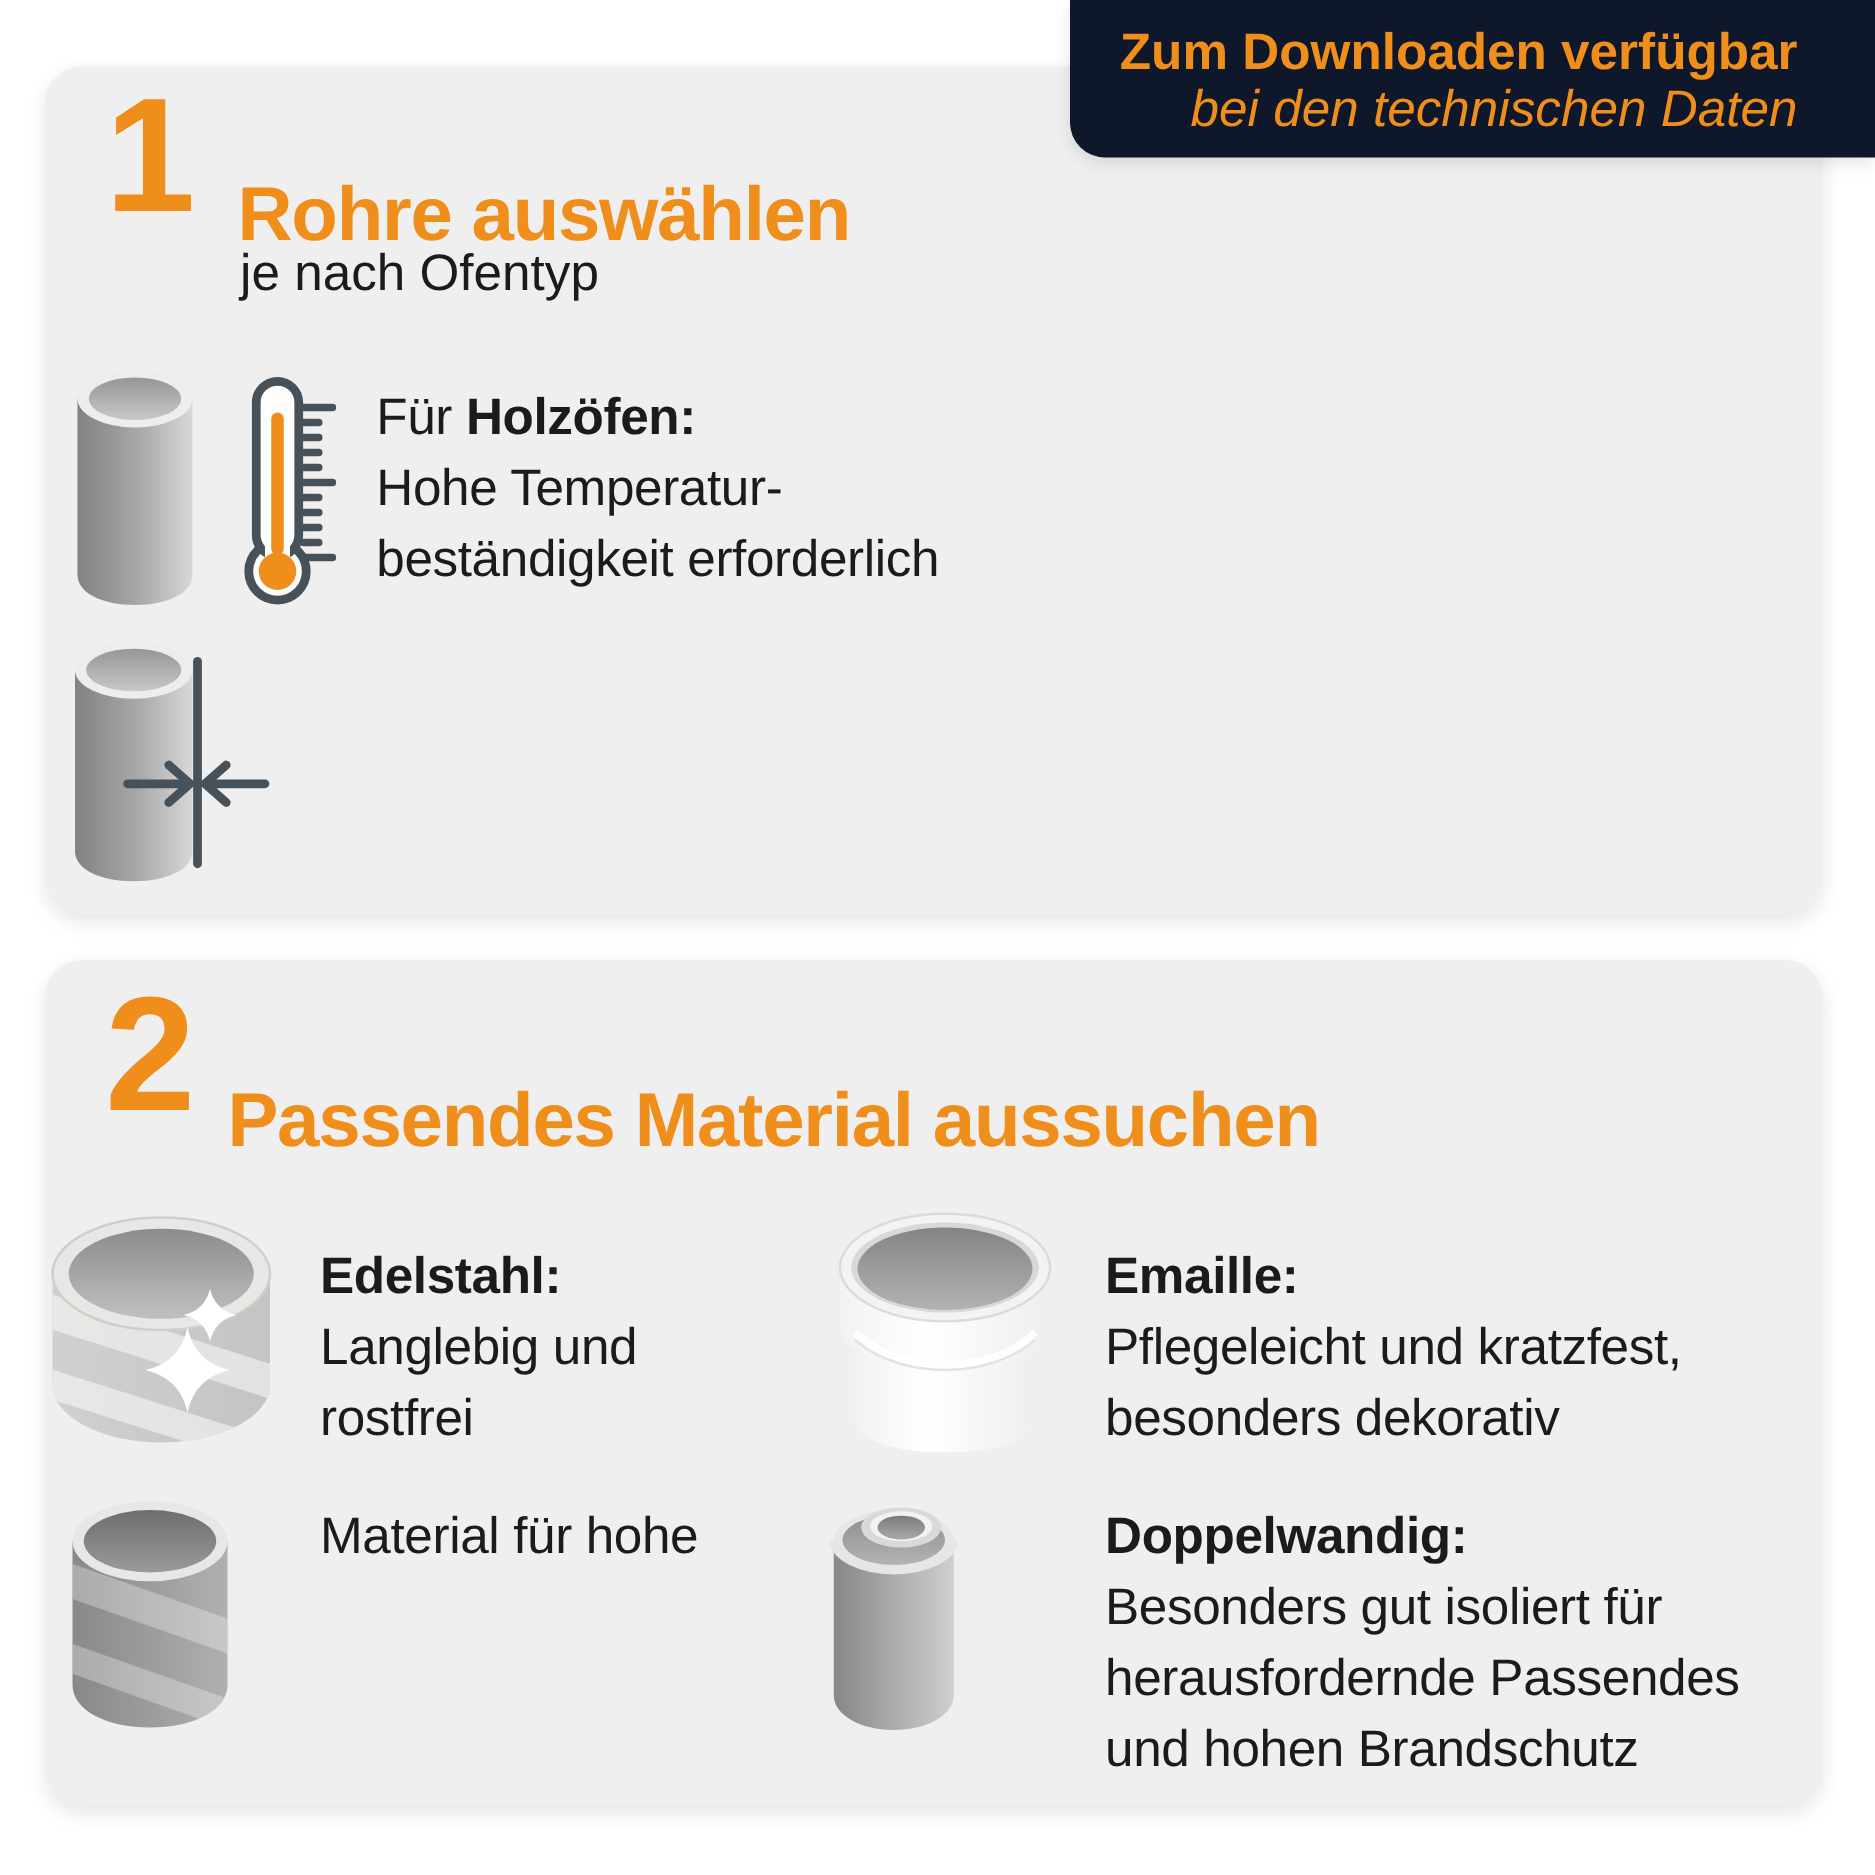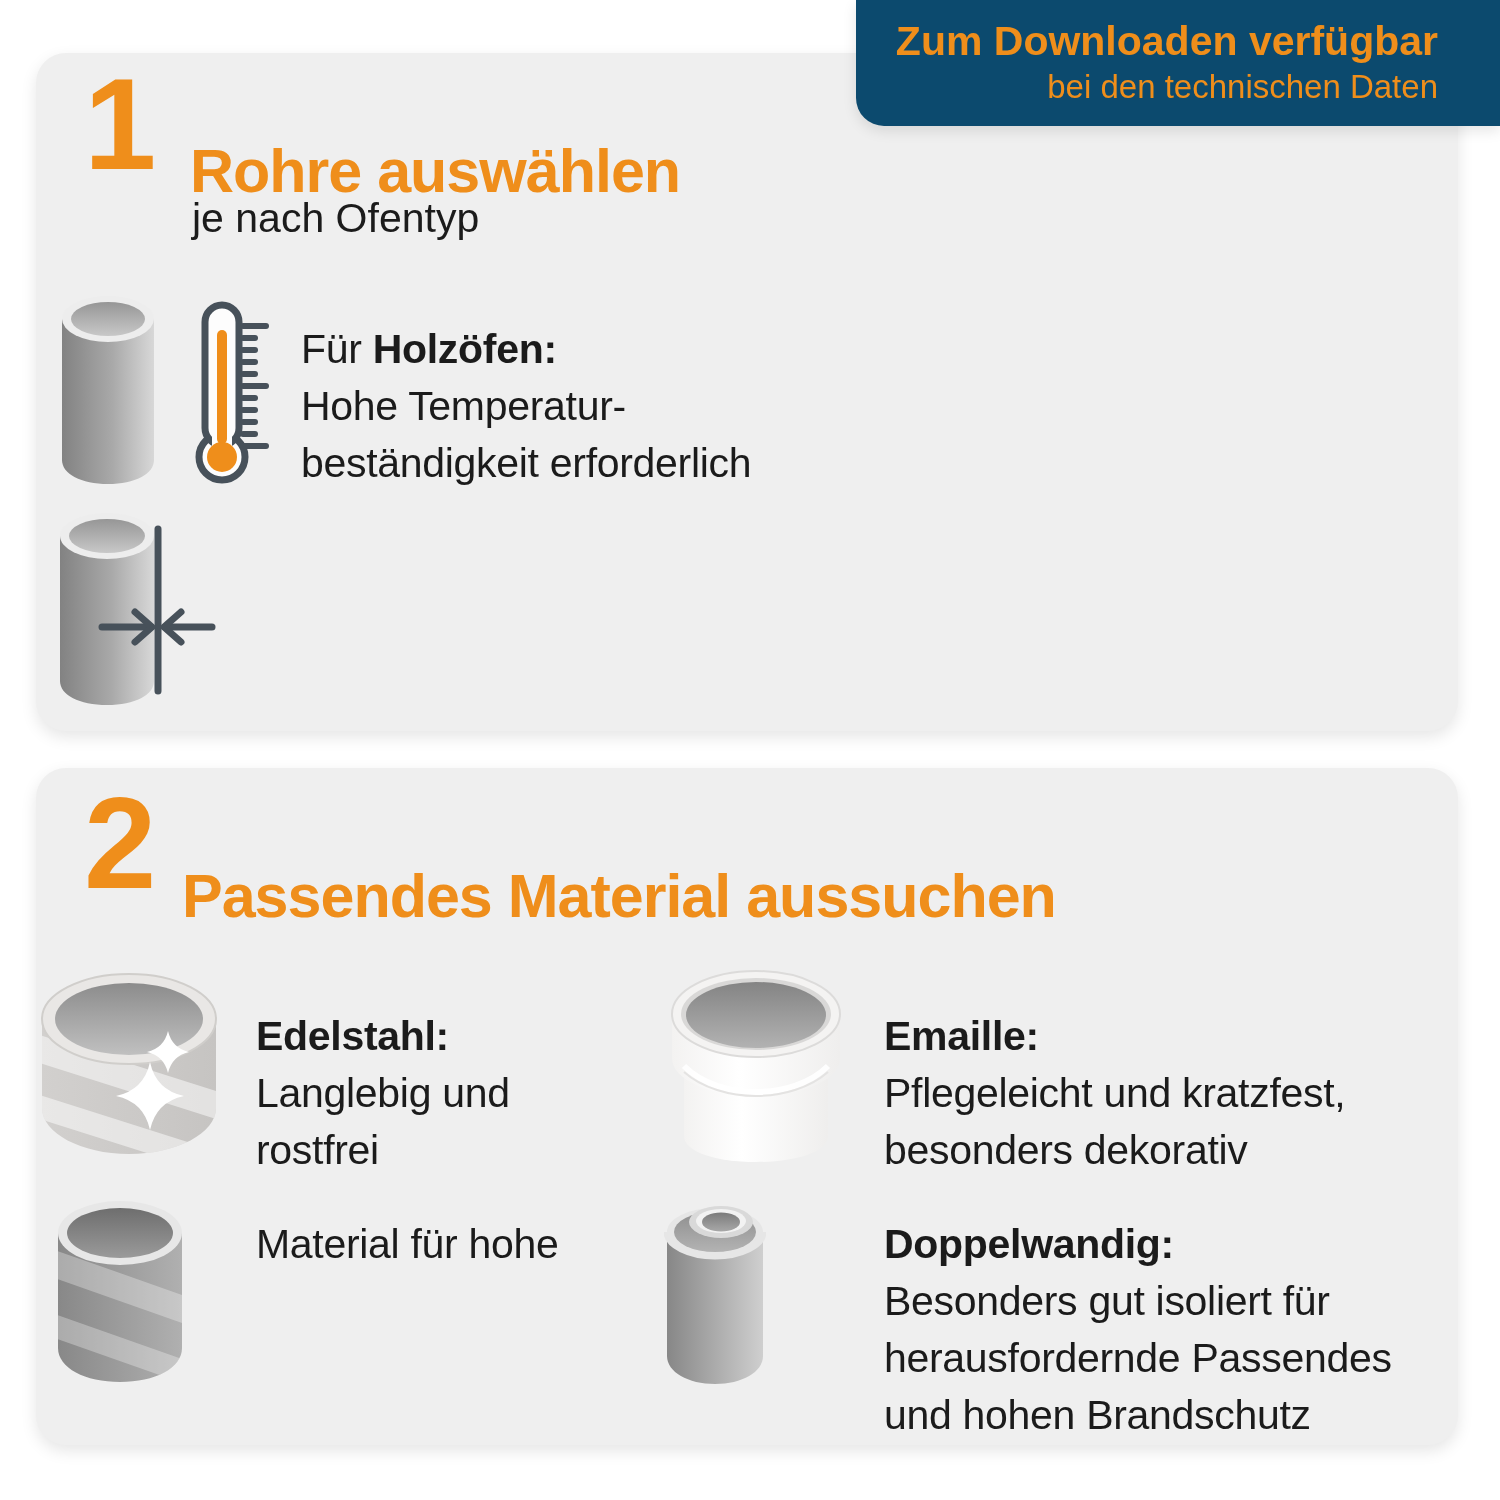--- a/index.html
+++ b/index.html
@@ -17,33 +17,33 @@
   .step-number {
     position:absolute; color:var(--orange,#ef8e1b); font-weight:700;
     font-size:130px; line-height:1; letter-spacing:-2px;
   }
   .step-title {
     position:absolute; margin:16px; color:var(--orange,#ef8e1b); font-weight:700;
     font-size:61px; line-height:1; letter-spacing:-1px; white-space:nowrap;
   }
   .step-subtitle { position:absolute; font-size:41px; line-height:1.1; }
 
-  .textblock { position:absolute; font-size:41px; line-height:57px; letter-spacing:-0.3px; white-space:nowrap;margin-top:16px; }
+  .textblock { position:absolute; font-size:41px; line-height:57px; letter-spacing:-0.3px; white-space:nowrap; }
   .textblock b { font-weight:700; }
 
   .icon { position:absolute; }
   .icon svg { display:block; width:100%; height:100%; }
 
   .badge {
-    position:absolute; top:0; right:0; background:#0c4a6e; z-index:5;
+    position:absolute; top:0; right:0; background:#0f172a; z-index:5;
     border-bottom-left-radius:28px; box-shadow:0 5px 14px rgba(0,0,0,.10);
     padding:18px 62px 16px 40px; text-align:right; color:var(--orange,#ef8e1b);
   }
   .badge-line1 { font-weight:700; font-size:41px; line-height:46px; white-space:nowrap; }
-  .badge-line2 { font-size:33px; line-height:46px; white-space:nowrap; }
+  .badge-line2 { font-size:41px; line-height:46px; white-space:nowrap;font-style:italic; }
 
   .slate-stroke { stroke:var(--slate,#47515a); }
   .orange-fill  { fill:var(--orange,#ef8e1b); }
 </style>
 </head>
 <body>
 
 <div class="canvas">
 
   <section class="card card1">

